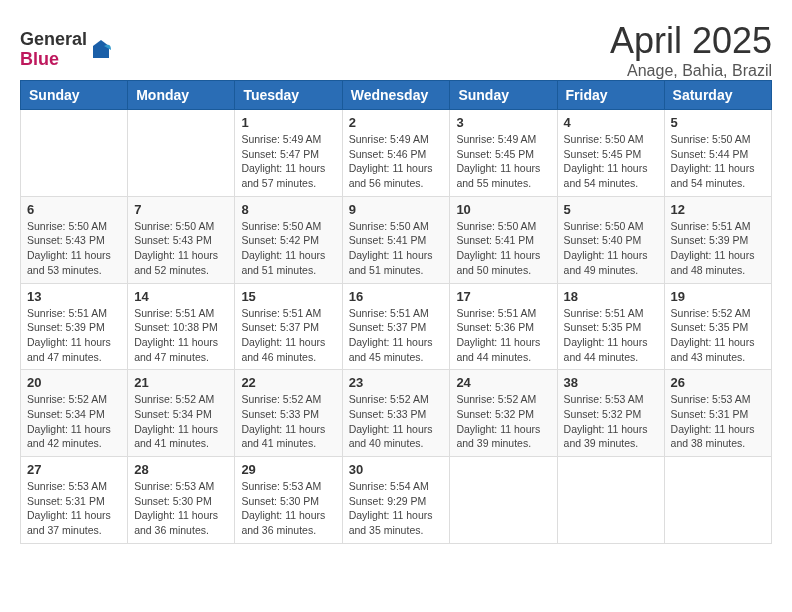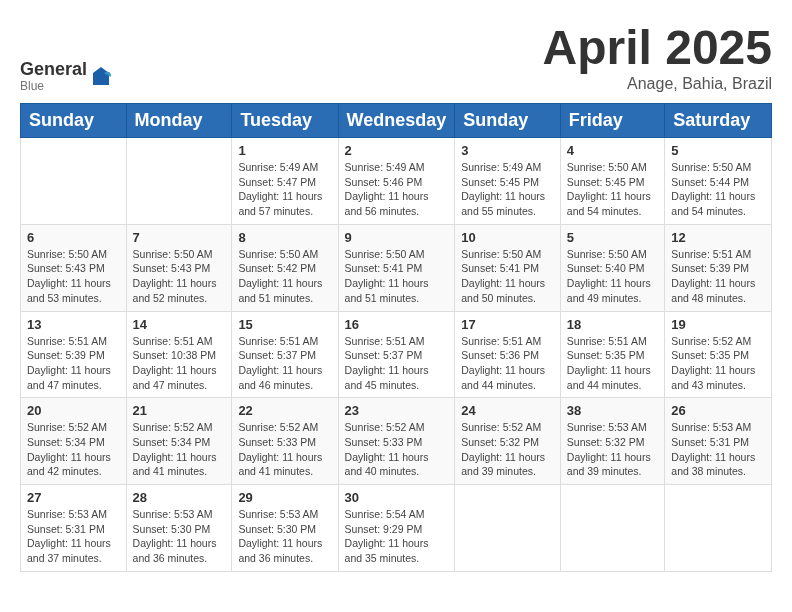--- a/index.html
+++ b/index.html
@@ -6,60 +6,59 @@
     body {
       font-family: Arial, sans-serif;
       background: #fff;
       width: 792px;
       min-height: 612px;
       padding: 20px;
     }
     .header {
       display: flex;
       justify-content: space-between;
-      align-items: flex-end;
-      margin-bottom: 10px;
+      align-items: center;
     }
     .logo {
       display: flex;
       align-items: center;
     }
     .logo-text {
       display: flex;
       flex-direction: column;
       line-height: 1.1;
     }
     .logo-icon {
       width: 24px;
       height: 24px;
       margin-left: 2px;
     }
     .title-section {
       text-align: right;
     }
     .month-title {
-      font-size: 48px;
-      font-weight: bold;
+      font-size: 36px;
+      font-weight: normal;
       color: #333;
     }
     .location-title {
       font-size: 16px;
       color: #555;
     }
     .calendar {
       width: 100%;
       border-collapse: collapse;
       border: 1px solid #ccc;
     }
     .calendar th {
       background-color: #2a6db5;
       color: #fff;
       text-align: left;
       padding: 6px 8px;
-      font-size: 18px;
+      font-size: 14px;
       border: 1px solid #1a5a9a;
     }
     .calendar td {
       vertical-align: top;
       padding: 5px 6px;
       border: 1px solid #ddd;
       font-size: 10.5px;
       color: #333;
       width: 108px;
       min-height: 80px;
@@ -82,21 +81,21 @@
       background: #fff !important;
     }
   </style>
 </head>
 <body>
 
 <div class="header">
   <div class="logo">
     <div class="logo-text">
       <span style="font-size:18px;font-weight:bold;color:#333;">General</span>
-      <span style="font-size:12px;font-weight:normal;color:#737373;">Blue</span>
+      <span style="font-size:18px;font-weight:bold;color:#be185d;">Blue</span>
     </div>
     <svg class="logo-icon" viewBox="0 0 24 24" xmlns="http://www.w3.org/2000/svg">
       <path d="M12 2 L20 8 L20 20 L4 20 L4 8 Z" fill="#1a5fa8"></path>
       <path d="M15 8 Q22 4 22 12" fill="#3399cc" stroke="none"></path>
     </svg>
   </div>
   <div class="title-section">
     <div class="month-title">April 2025</div>
     <div class="location-title">Anage, Bahia, Brazil</div>
   </div>

